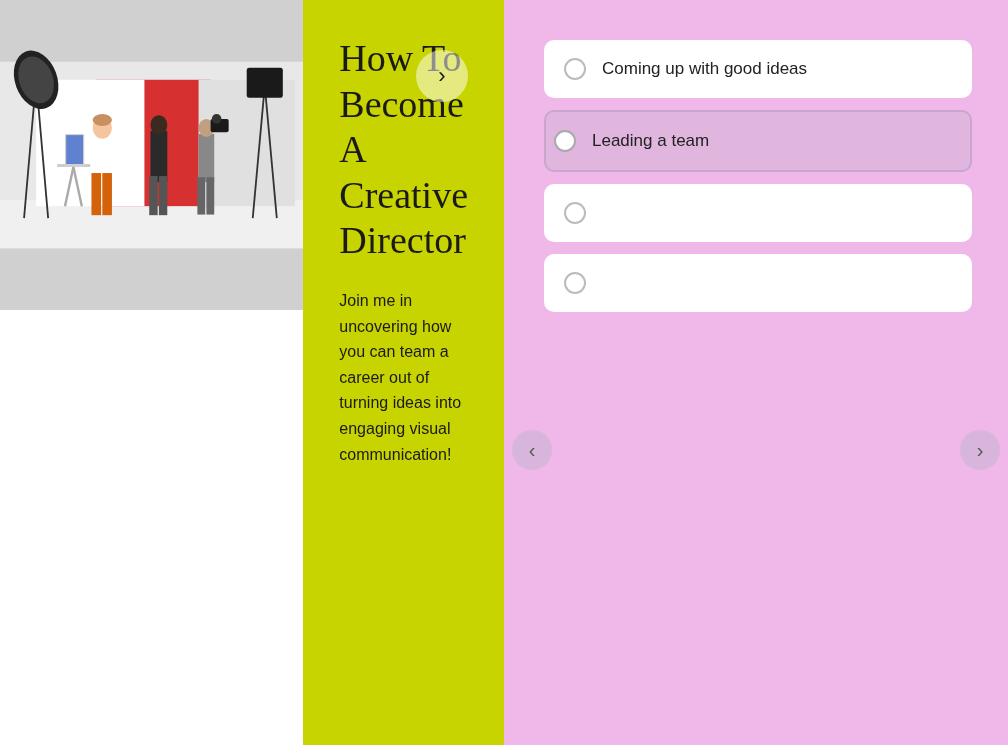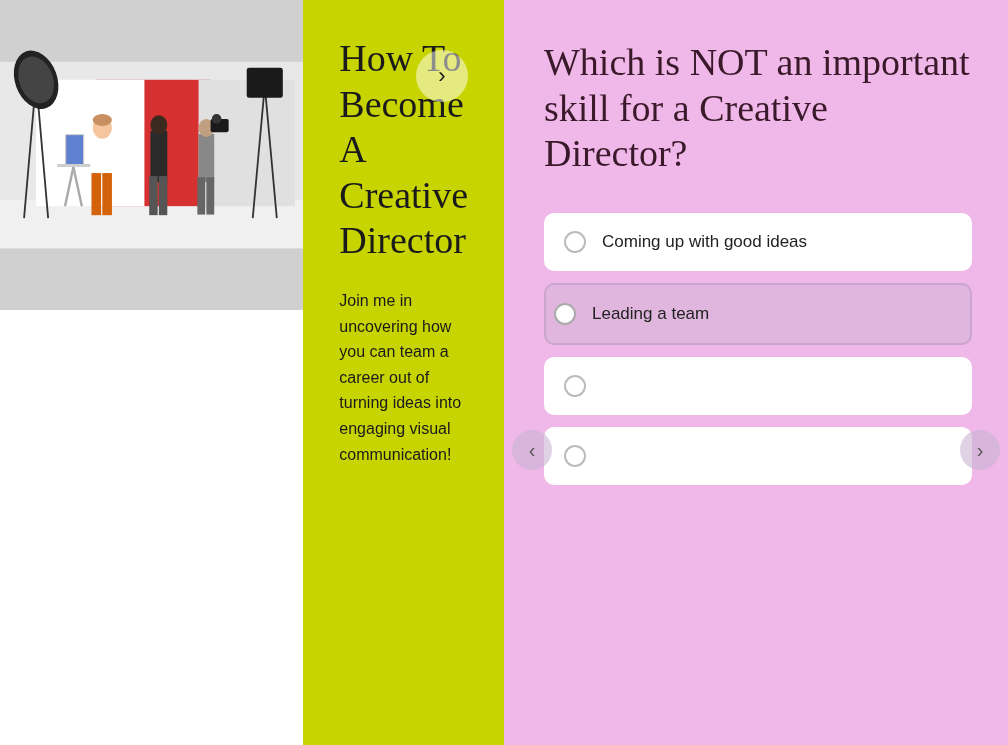--- a/index.html
+++ b/index.html
@@ -236,21 +236,20 @@
 
   <div class="content-section">
     <h1 class="course-title">How To Become A Creative Director</h1>
     <p class="course-description">Join me in uncovering how you can team a career out of turning ideas into engaging visual communication!</p>
     <button class="next-button">›</button>
   </div>
 </div>
 
 <div class="right-panel">
 
-  <h2 class="quiz-question">Which is NOT an important skill for a Creative Director?</h2>
 
   <div class="quiz-options">
 
     <button class="quiz-option">
       <span class="radio-circle"></span>
       <span>Coming up with good ideas</span>
     </button>
 
     <button class="quiz-option selected">
       <span class="radio-circle selected-radio"></span>

